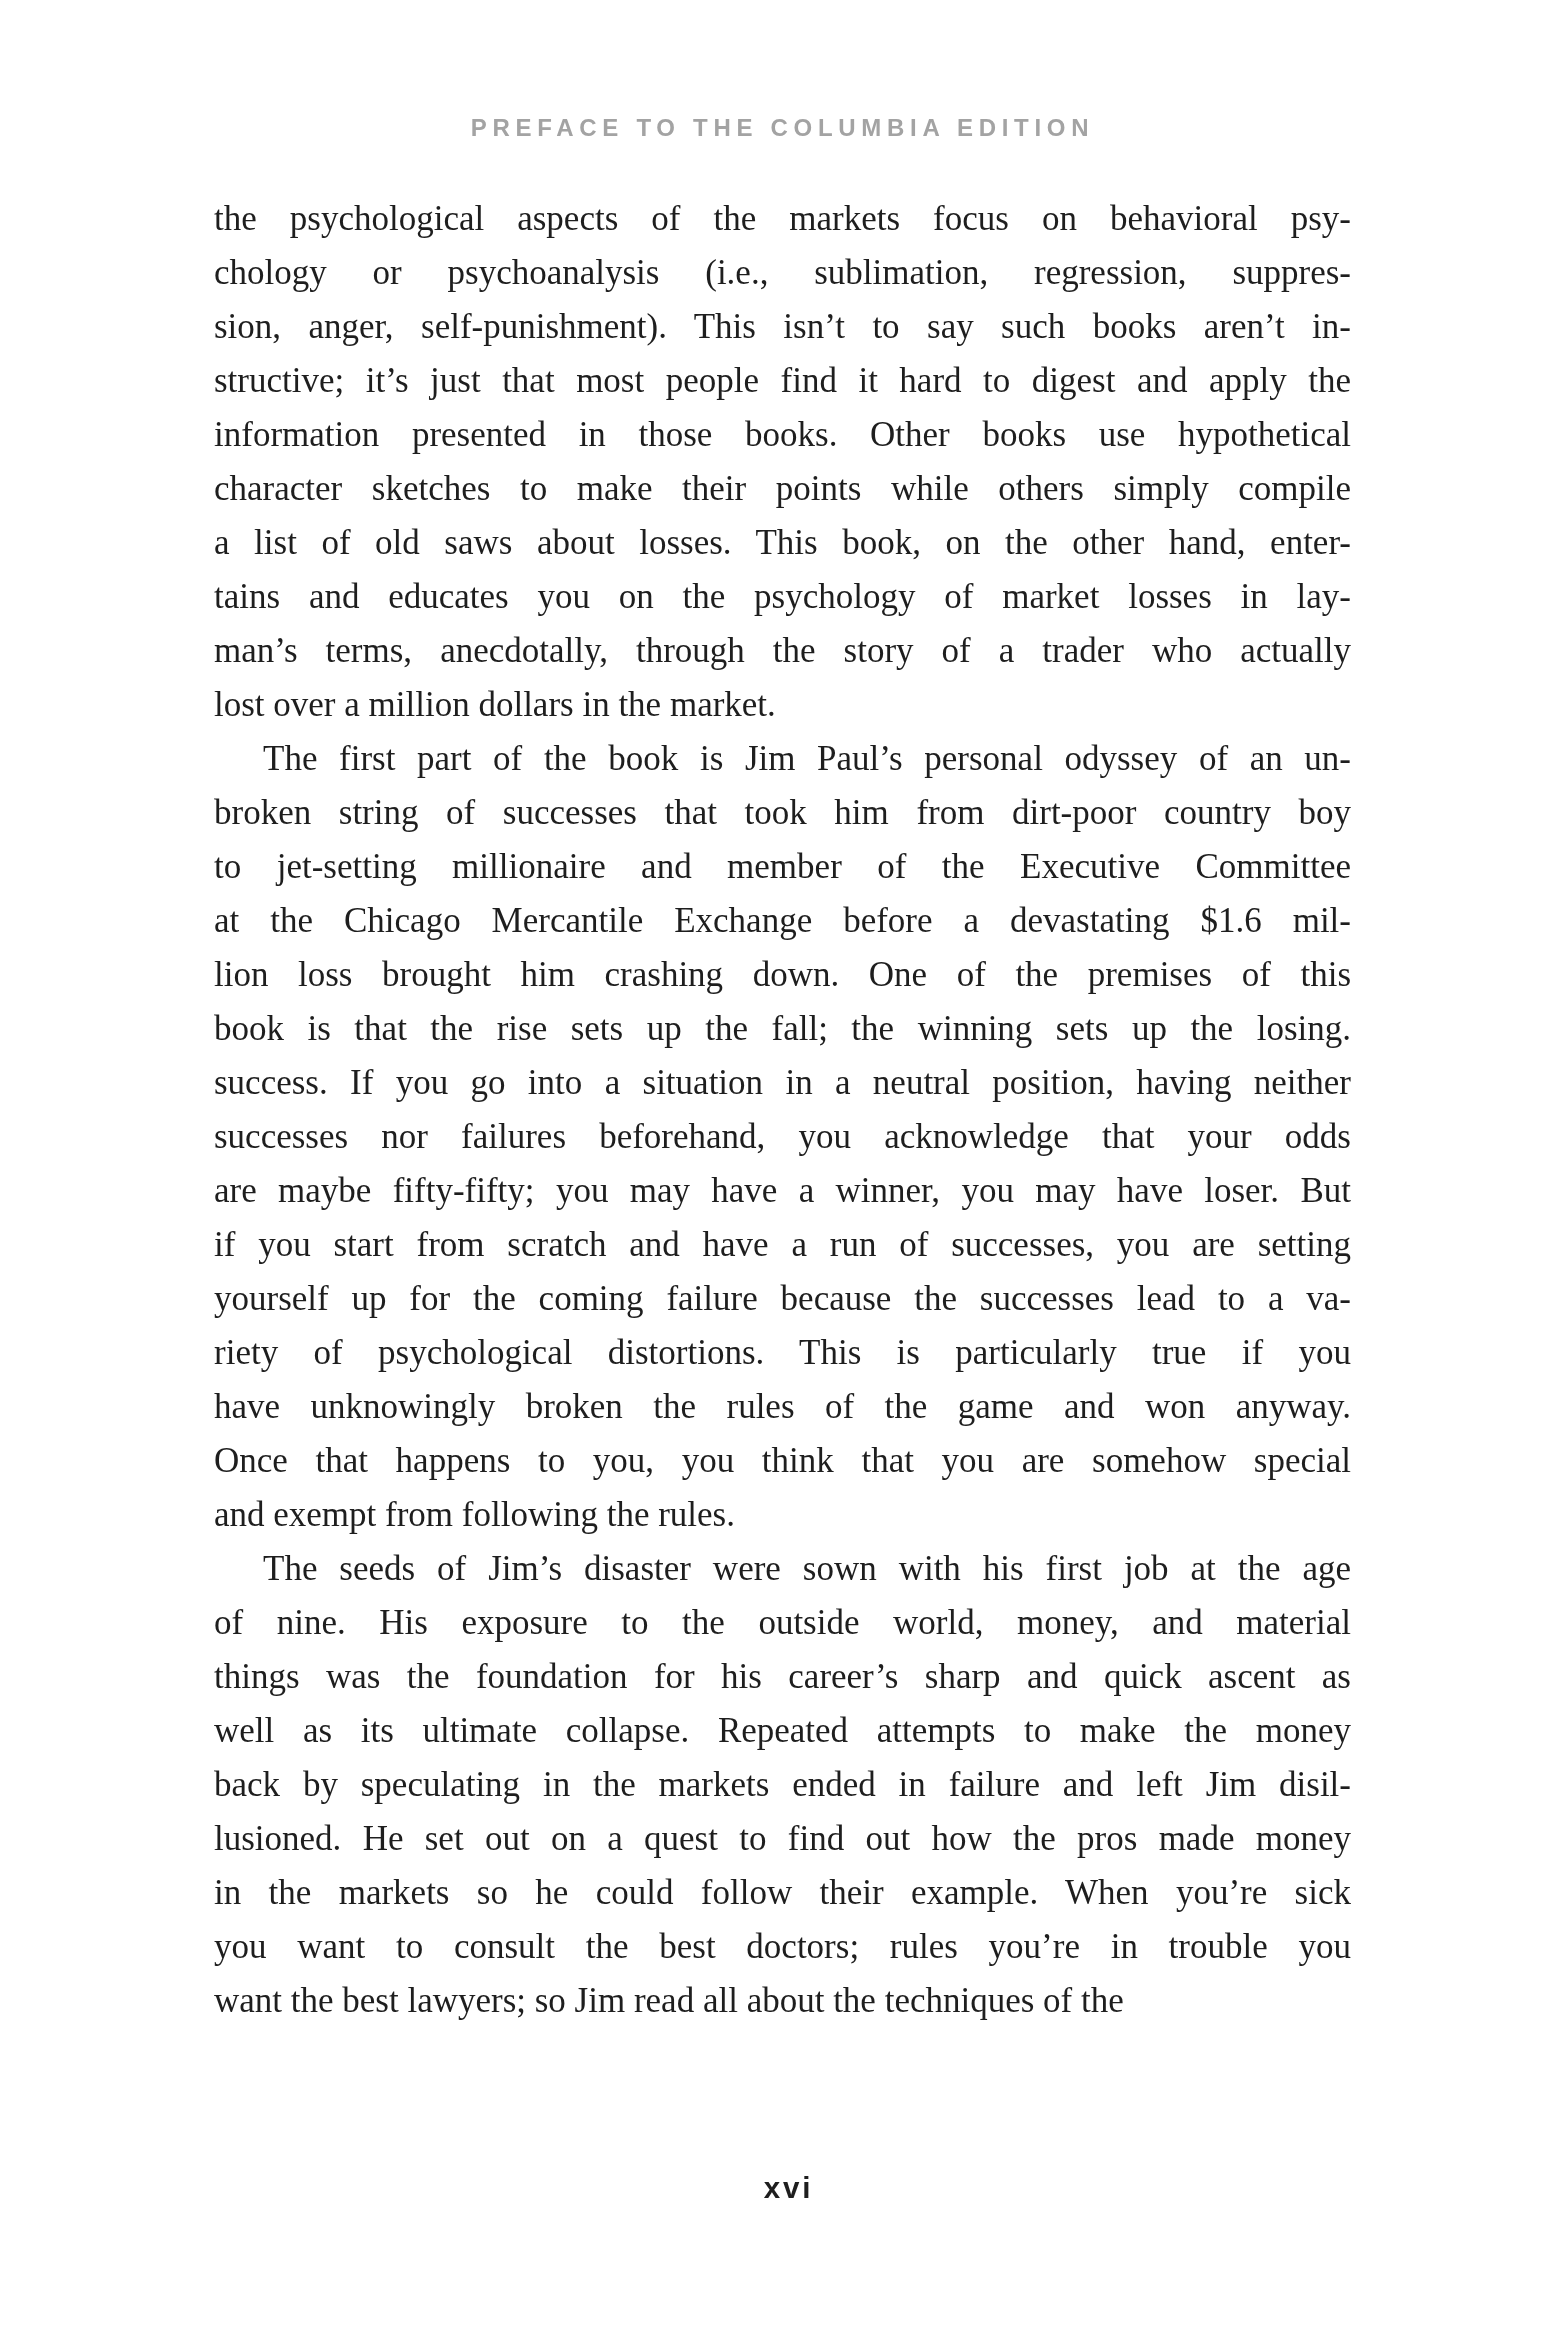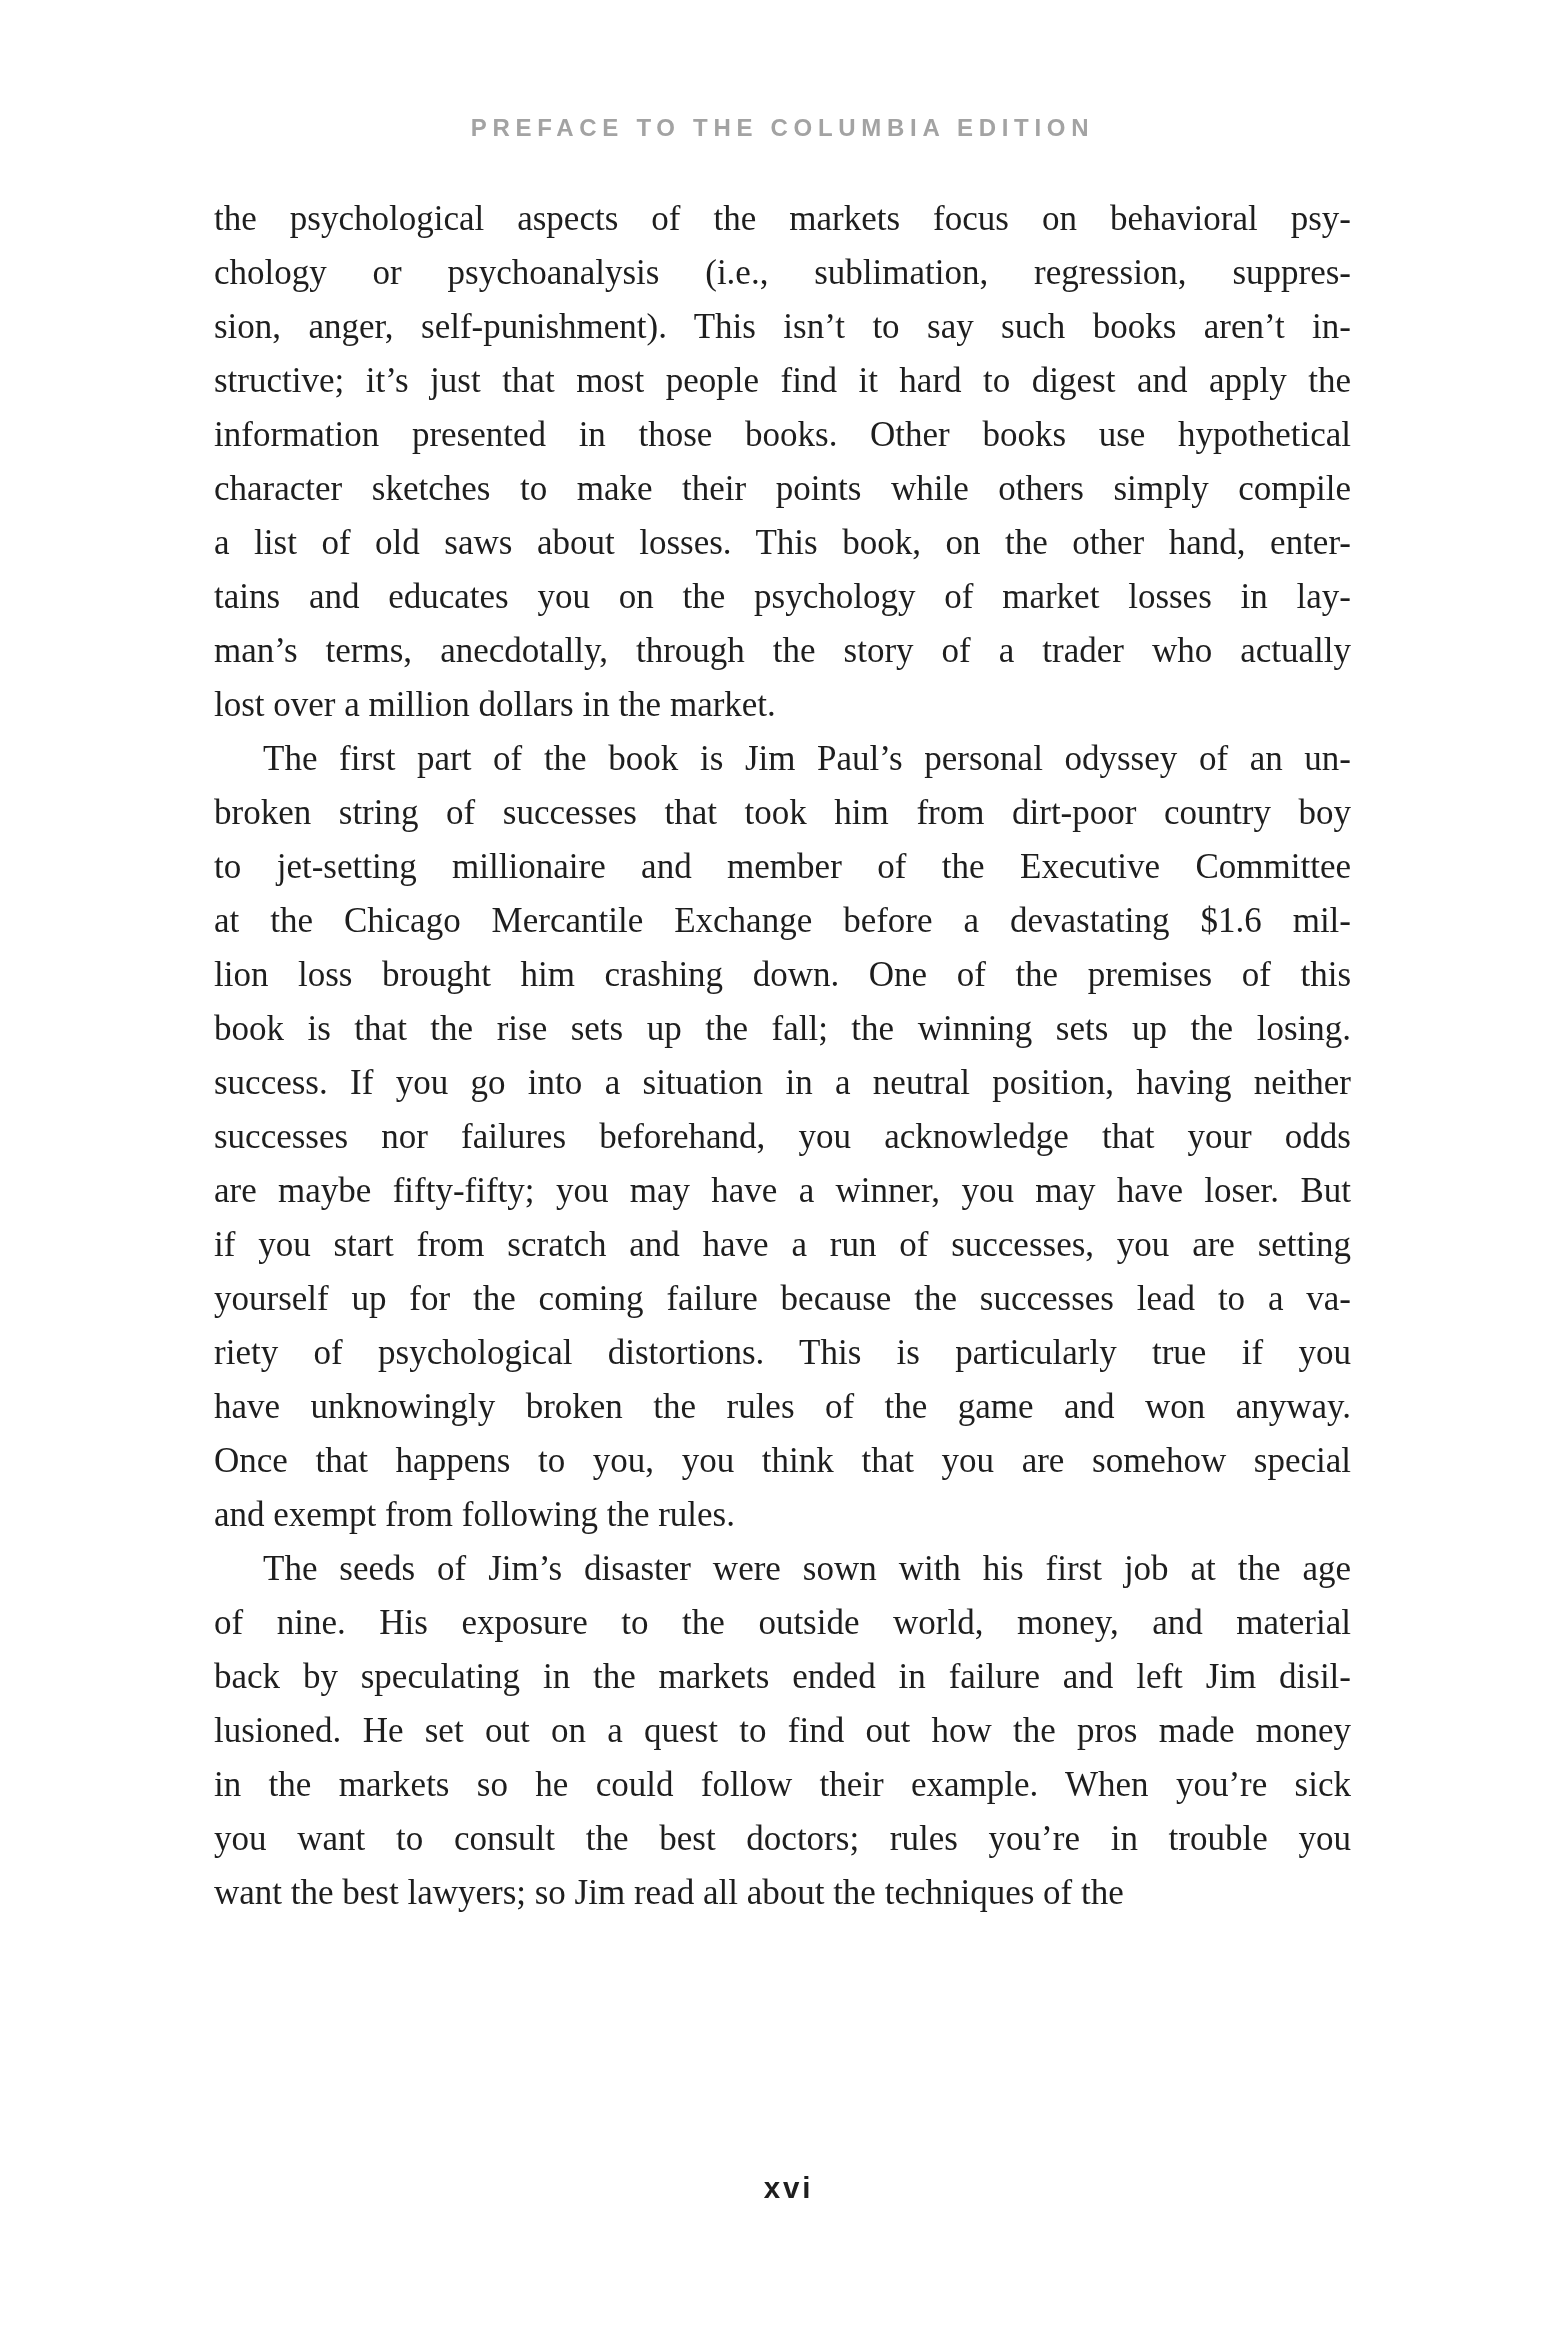--- a/index.html
+++ b/index.html
@@ -103,20 +103,22 @@
         <div class="line">if you start from scratch and have a run of successes, you are setting</div>
         <div class="line">yourself up for the coming failure because the successes lead to a va-</div>
         <div class="line">riety of psychological distortions. This is particularly true if you</div>
         <div class="line">have unknowingly broken the rules of the game and won anyway.</div>
         <div class="line">Once that happens to you, you think that you are somehow special</div>
         <div class="line last">and exempt from following the rules.</div>
       </div>
       <div class="paragraph indent">
         <div class="line">The seeds of Jim’s disaster were sown with his first job at the age</div>
         <div class="line">of nine. His exposure to the outside world, money, and material</div>
+        <div class="line">things was the foundation for his career’s sharp and quick ascent as</div>
+        <div class="line">well as its ultimate collapse. Repeated attempts to make the money</div>
         <div class="line">back by speculating in the markets ended in failure and left Jim disil-</div>
         <div class="line">lusioned. He set out on a quest to find out how the pros made money</div>
         <div class="line">in the markets so he could follow their example. When you’re sick</div>
         <div class="line">you want to consult the best doctors; rules you’re in trouble you</div>
         <div class="line last">want the best lawyers; so Jim read all about the techniques of the</div>
       </div>
     </div>
 
   <div class="page-number">xvi</div>
 </div>

